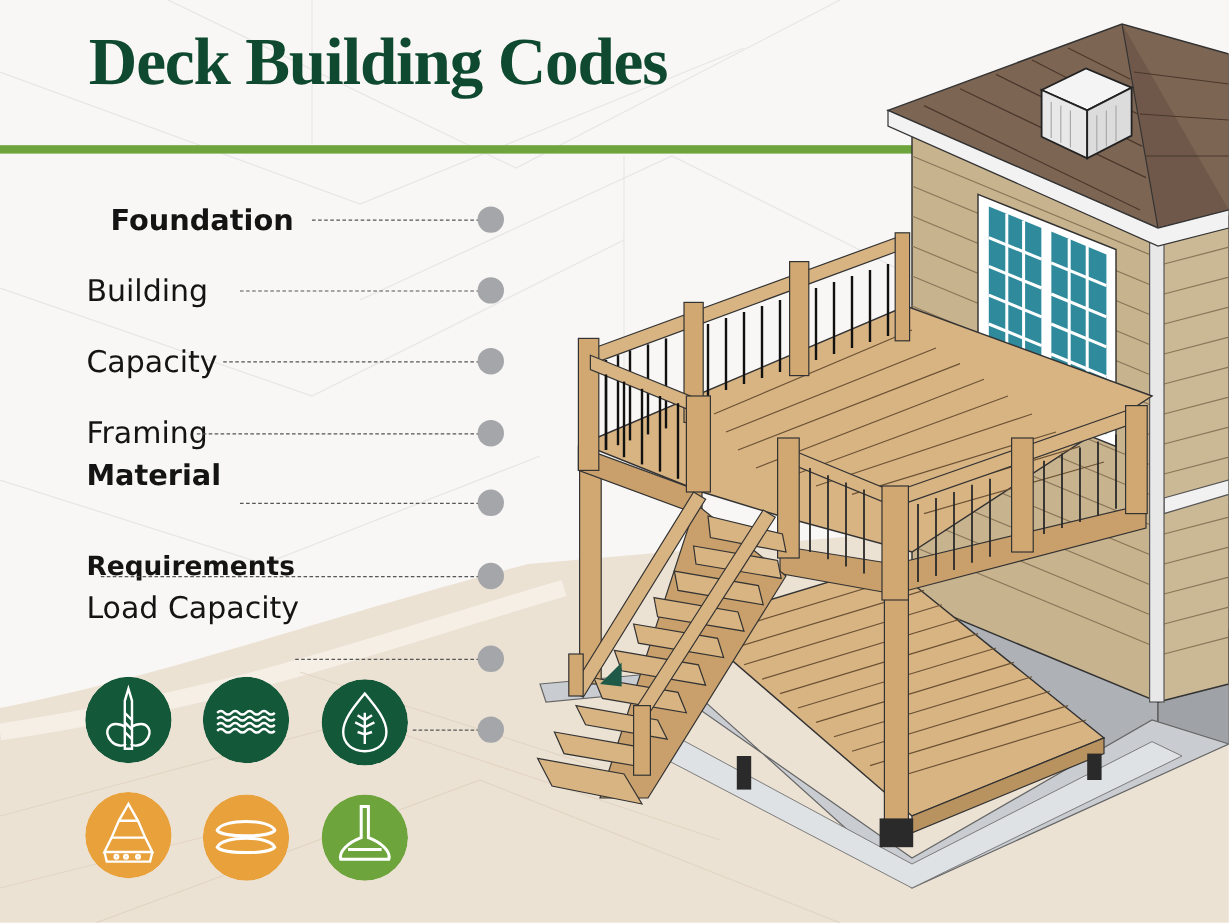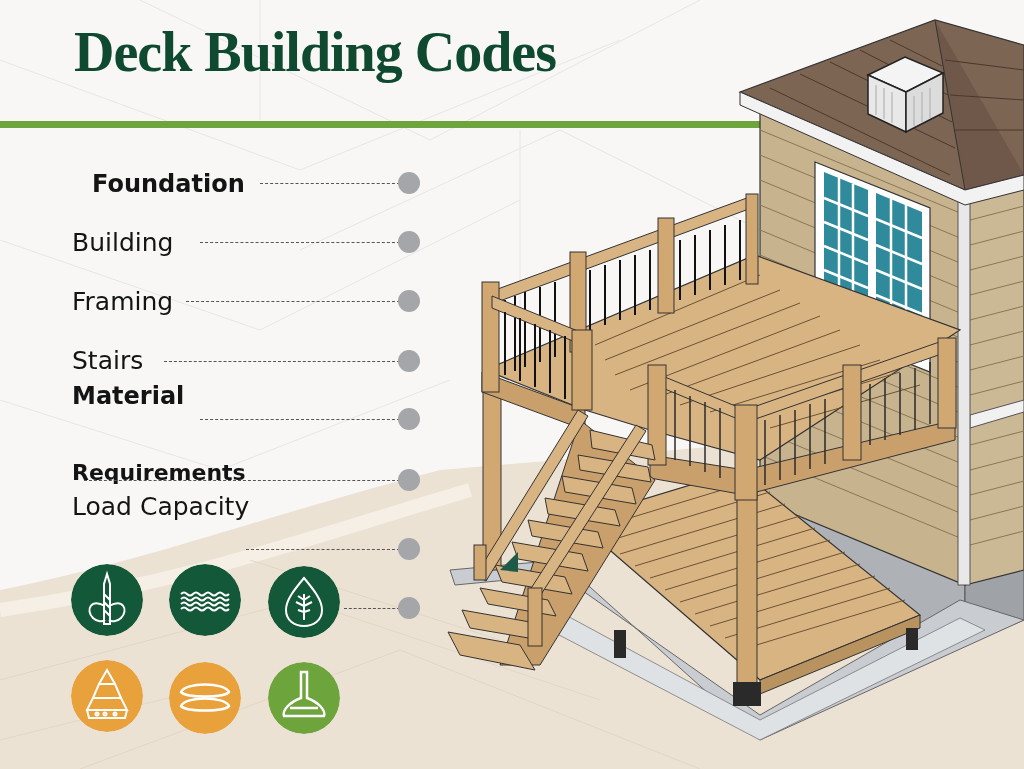--- a/index.html
+++ b/index.html
@@ -45,25 +45,25 @@
 <div class="title-rule"></div>
 
 <div class="label bold" style="top:172px;margin-left:20px;">Foundation</div>
 <div class="leader" style="left:260px; top:183px; width:140px;"></div>
 <div class="dot" style="left:398px; top:172px;"></div>
 
 <div class="label" style="top:230px;">Building</div>
 <div class="leader" style="left:200px; top:242px; width:200px;"></div>
 <div class="dot" style="left:398px; top:231px;"></div>
 
-<div class="label" style="top:289px;">Framing</div>
+<div class="label" style="top:289px;">Capacity</div>
 <div class="leader" style="left:186px; top:301px; width:214px;"></div>
 <div class="dot" style="left:398px; top:290px;"></div>
 
-<div class="label" style="top:348px;">Stairs</div>
+<div class="label" style="top:348px;">Framing</div>
 <div class="leader" style="left:164px; top:361px; width:236px;"></div>
 <div class="dot" style="left:398px; top:350px;"></div>
 
 <div class="label bold" style="top:384px;">Material</div>
 <div class="leader" style="left:200px; top:419px; width:200px;"></div>
 <div class="dot" style="left:398px; top:408px;"></div>
 
 <div class="label bold" style="top:462px; font-size:22px;">Requirements</div>
 <div class="leader" style="left:84px; top:480px; width:316px;"></div>
 <div class="dot" style="left:398px; top:469px;"></div>

